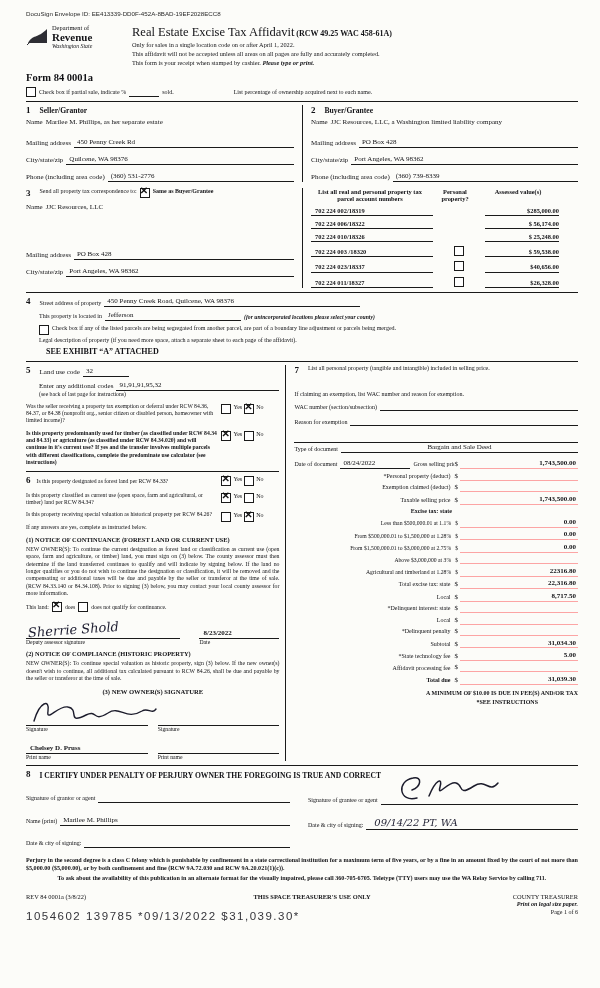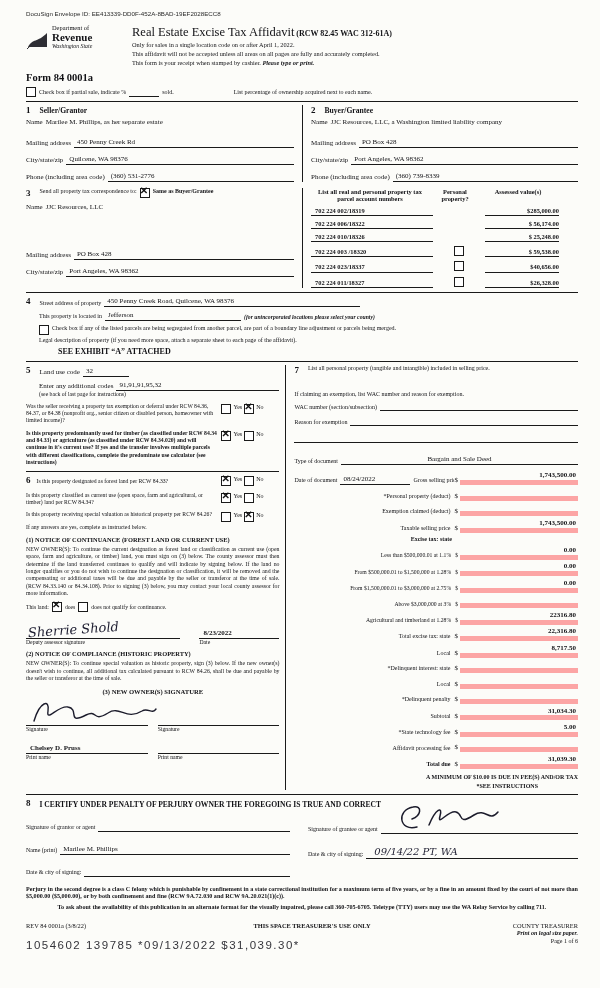--- a/index.html
+++ b/index.html
@@ -22,21 +22,21 @@
   .sechead{font-weight:bold;font-size:7.6px}
   .hr{border-top:1px solid #1a1a1a;margin:4px 0 3px 0}
   .cols{display:flex}
   .pcol{width:50%;min-width:0;box-sizing:border-box}
   .lcol{width:47%;min-width:0;box-sizing:border-box;padding-right:6px}
   .rcol{width:53%;min-width:0;box-sizing:border-box;border-left:1px solid #1a1a1a;padding-left:8px}
   .rcol2{border-left:1px solid #1a1a1a;padding-left:8px}
   .mt2{margin-top:2px}.mt4{margin-top:4px}.mt6{margin-top:6px}.mt8{margin-top:8px}
   .docusign{font-size:6.2px;color:#2a2a2a;margin-bottom:6px}
   .header{display:flex;gap:10px;align-items:flex-start}
-  .logo{display:flex;gap:4px;align-items:flex-end;width:96px;flex:none}
+  .logo{display:flex;gap:4px;align-items:center;width:96px;flex:none}
   .dept .d1{font-size:6.4px}
   .dept .d2{font-size:11px;font-weight:bold;line-height:1}
   .dept .d3{font-size:5.8px;font-style:italic}
   .title{font-size:12.5px;font-weight:normal}
   .rcw{font-size:8px;font-weight:bold}
   .note{font-size:6.3px;margin-top:1px}
   .formnum{font-weight:bold;font-size:10.5px;margin-top:4px}
   .lbl{white-space:nowrap}
   .w24{width:24px}.w40{width:40px}
   .fieldrow{display:flex;align-items:flex-end;gap:3px;margin-top:7px}
@@ -51,21 +51,21 @@
   .qa .yn{width:58px;flex:none;display:flex;gap:2px;align-items:flex-start;white-space:nowrap;padding-top:1px}
   .notice{font-size:5.8px;text-align:justify;margin-top:2px}
   .ntitle{font-weight:bold;font-size:6.4px;margin-top:4px}
   .sigcell{border-bottom:1px solid #1a1a1a;position:relative;height:12px}
   .hand{font-family:"DejaVu Serif",serif;font-style:italic;color:#1d1d30}
   .assessor-hand{position:absolute;left:2px;bottom:-1px;font-size:13px;transform:rotate(-4deg);white-space:nowrap}
   .scribble{position:absolute;left:4px;bottom:-2px}
   .taxrow{display:flex;align-items:flex-end;margin-top:2.5px}
   .taxrow .tl{flex:1;text-align:right;padding-right:4px;white-space:nowrap;overflow:hidden}
   .taxrow .cur{flex:none;padding-right:2px}
-  .taxrow .tv{width:116px;flex:none;border-bottom:5px solid #fca5a5;text-align:right;font-weight:bold;min-height:8px;padding-right:2px}
+  .taxrow .tv{width:116px;flex:none;border-bottom:1px solid #fca5a5;text-align:right;font-weight:bold;min-height:8px;padding-right:2px}
   .taxhdr{text-align:right;padding-right:126px;font-weight:bold;margin-top:3px}
   .minnote{text-align:right;font-weight:bold;font-size:6px;margin-top:5px}
   .sig8row{display:flex;align-items:flex-end;gap:3px;margin-top:13px}
   .perjury{font-size:6.1px;font-weight:bold;text-align:justify;margin-top:9px}
   .perjury2{font-size:6.1px;font-weight:bold;text-align:center;margin-top:3px}
   .footrow{display:flex;align-items:flex-start;margin-top:10px;font-size:6.4px}
   .stamp{font-size:11.5px;letter-spacing:1.5px;color:#34343a;margin-top:8px}
   .pagenote{text-align:right;font-size:6px;line-height:1.3}
 </style>
 </head>
@@ -83,21 +83,21 @@
       </svg>
       <div class="dept">
         <div class="d1">Department of</div>
         <div class="d2">Revenue</div>
         <div class="d3">Washington State</div>
       </div>
     </div>
     <div class="grow">
       <div>
         <span class="title">Real Estate Excise Tax Affidavit</span>
-        <span class="rcw">(RCW 82.45 WAC 312-61A)</span>
+        <span class="rcw">(RCW 49.25 WAC 458-61A)</span>
       </div>
       <div class="note">Only for sales in a single location code on or after April 1, 2022.</div>
       <div class="note">This affidavit will not be accepted unless all areas on all pages are fully and accurately completed.</div>
       <div class="note"><span>This form is your receipt when stamped by cashier. </span><span class="b i">Please type or print.</span></div>
     </div>
   </div>
 
   <div class="formnum">Form 84 0001a</div>
   <div class="row mt2">
     <span class="cb"></span>
@@ -228,21 +228,21 @@
     <div class="row mt4">
       <span class="small" style="margin-left:13px">This property is located in</span>
       <span class="fill val" style="width:130px">Jefferson</span>
       <span class="tiny b i">(for unincorporated locations please select your county)</span>
     </div>
     <div class="rowt mt4">
       <span class="cb" style="margin-left:13px"></span>
       <span class="small">Check box if any of the listed parcels are being segregated from another parcel, are part of a boundary line adjustment or parcels being merged.</span>
     </div>
     <div class="small mt2" style="margin-left:13px">Legal description of property (if you need more space, attach a separate sheet to each page of the affidavit).</div>
-    <div class="b mt2" style="margin-left:32px;font-size:8px">SEE EXHIBIT “A” ATTACHED</div>
+    <div class="b mt2" style="margin-left:20px;font-size:8px">SEE EXHIBIT “A” ATTACHED</div>
   </div>
 
   <div class="hr"></div>
 
   <div class="cols">
 
     <div class="lcol">
       <div class="row">
         <span class="secnum">5</span>
         <span>Land use code</span>
@@ -366,21 +366,21 @@
       <div class="row mt4">
         <span class="small lbl">WAC number (section/subsection)</span>
         <span class="fill grow"></span>
       </div>
       <div class="row mt6">
         <span class="small lbl">Reason for exemption</span>
         <span class="fill grow"></span>
       </div>
       <div class="fill mt8"></div>
 
-      <div class="row" style="margin-top:12px">
+      <div class="row" style="margin-top:0">
         <span class="lbl small">Type of document</span>
         <span class="fill grow val" style="text-align:center">Bargain and Sale Deed</span>
       </div>
 
       <div class="row mt6">
         <span class="lbl small">Date of document</span>
         <span class="fill val" style="width:64px">08/24/2022</span>
         <span class="taxrow grow" style="margin-top:0">
           <span class="tl small">Gross selling price</span>
           <span class="cur">$</span>

